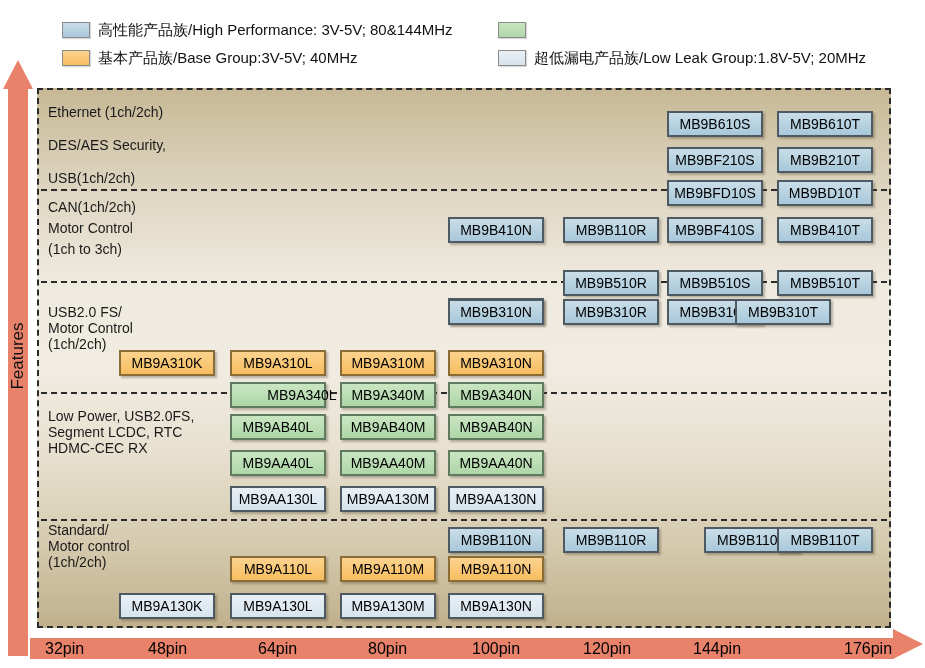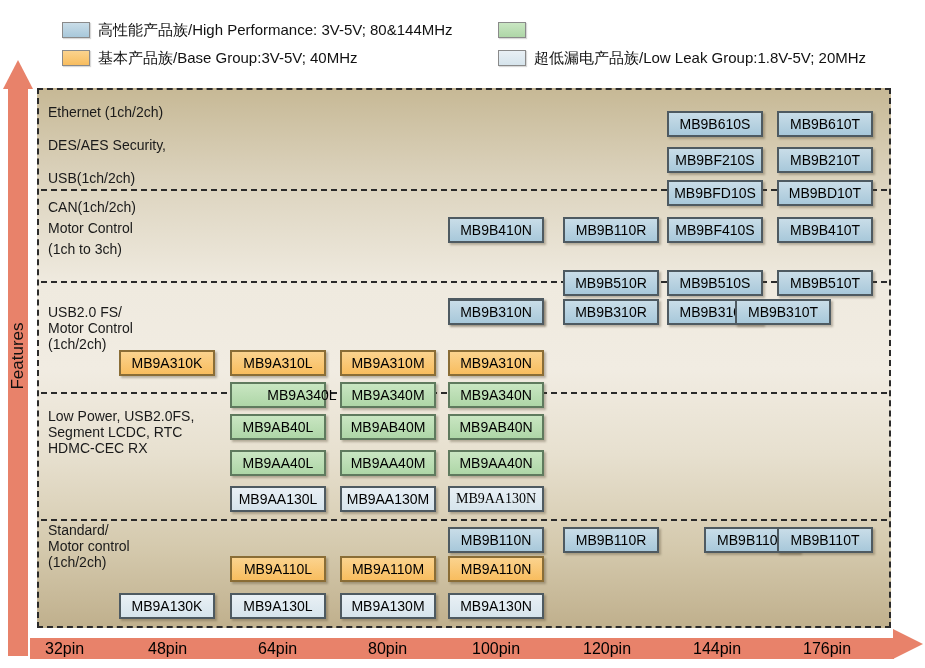--- a/index.html
+++ b/index.html
@@ -124,21 +124,21 @@
       <div class="chip" style="left: 340px; top: 382px; background: linear-gradient(rgb(201, 230, 194), rgb(174, 214, 167)); border-color: rgb(95, 122, 94);">MB9A340M</div>
       <div class="chip" style="left: 448px; top: 382px; background: linear-gradient(rgb(201, 230, 194), rgb(174, 214, 167)); border-color: rgb(95, 122, 94);">MB9A340N</div>
       <div class="chip" style="left: 230px; top: 414px; background: linear-gradient(rgb(201, 230, 194), rgb(174, 214, 167)); border-color: rgb(95, 122, 94);">MB9AB40L</div>
       <div class="chip" style="left: 340px; top: 414px; background: linear-gradient(rgb(201, 230, 194), rgb(174, 214, 167)); border-color: rgb(95, 122, 94);">MB9AB40M</div>
       <div class="chip" style="left: 448px; top: 414px; background: linear-gradient(rgb(201, 230, 194), rgb(174, 214, 167)); border-color: rgb(95, 122, 94);">MB9AB40N</div>
       <div class="chip" style="left: 230px; top: 450px; background: linear-gradient(rgb(201, 230, 194), rgb(174, 214, 167)); border-color: rgb(95, 122, 94);">MB9AA40L</div>
       <div class="chip" style="left: 340px; top: 450px; background: linear-gradient(rgb(201, 230, 194), rgb(174, 214, 167)); border-color: rgb(95, 122, 94);">MB9AA40M</div>
       <div class="chip" style="left: 448px; top: 450px; background: linear-gradient(rgb(201, 230, 194), rgb(174, 214, 167)); border-color: rgb(95, 122, 94);">MB9AA40N</div>
       <div class="chip" style="left: 230px; top: 486px; background: linear-gradient(rgb(233, 240, 245), rgb(214, 228, 236)); border-color: rgb(78, 90, 97);">MB9AA130L</div>
       <div class="chip" style="left: 340px; top: 486px; background: linear-gradient(rgb(233, 240, 245), rgb(214, 228, 236)); border-color: rgb(78, 90, 97);">MB9AA130M</div>
-      <div class="chip" style="left: 448px; top: 486px; background: linear-gradient(rgb(233, 240, 245), rgb(214, 228, 236)); border-color: rgb(78, 90, 97); font-family: Liberation Serif, serif;">MB9AA130N</div>
+      <div class="chip" style="left: 448px; top: 486px; background: linear-gradient(rgb(233, 240, 245), rgb(214, 228, 236)); border-color: rgb(78, 90, 97);">MB9AA130N</div>
       <div class="chip" style="left: 448px; top: 527px; background: linear-gradient(rgb(201, 221, 232), rgb(168, 200, 218)); border-color: rgb(78, 90, 97);">MB9B110N</div>
       <div class="chip" style="left: 563px; top: 527px; background: linear-gradient(rgb(201, 221, 232), rgb(168, 200, 218)); border-color: rgb(78, 90, 97);">MB9B110R</div>
       <div class="chip" style="left: 704px; top: 527px; background: linear-gradient(rgb(201, 221, 232), rgb(168, 200, 218)); border-color: rgb(78, 90, 97);">MB9B110S</div>
       <div class="chip" style="left: 777px; top: 527px; background: linear-gradient(rgb(201, 221, 232), rgb(168, 200, 218)); border-color: rgb(78, 90, 97);">MB9B110T</div>
       <div class="chip" style="left: 230px; top: 556px; background: linear-gradient(rgb(251, 211, 142), rgb(248, 189, 95)); border-color: rgb(138, 109, 54);">MB9A110L</div>
       <div class="chip" style="left: 340px; top: 556px; background: linear-gradient(rgb(251, 211, 142), rgb(248, 189, 95)); border-color: rgb(138, 109, 54);">MB9A110M</div>
       <div class="chip" style="left: 448px; top: 556px; background: linear-gradient(rgb(251, 211, 142), rgb(248, 189, 95)); border-color: rgb(138, 109, 54);">MB9A110N</div>
       <div class="chip" style="left: 119px; top: 593px; background: linear-gradient(rgb(233, 240, 245), rgb(214, 228, 236)); border-color: rgb(78, 90, 97);">MB9A130K</div>
       <div class="chip" style="left: 230px; top: 593px; background: linear-gradient(rgb(233, 240, 245), rgb(214, 228, 236)); border-color: rgb(78, 90, 97);">MB9A130L</div>
       <div class="chip" style="left: 340px; top: 593px; background: linear-gradient(rgb(233, 240, 245), rgb(214, 228, 236)); border-color: rgb(78, 90, 97);">MB9A130M</div>
@@ -148,16 +148,16 @@
   <div class="hbar" id="hbar" style="background: rgb(232, 130, 106);"></div>
   <div class="harrow" id="harrow" style="border-left-color: rgb(232, 130, 106);"></div>
   <div id="pins">
       <span class="pin-label" style="left: 45px;">32pin</span>
       <span class="pin-label" style="left: 148px;">48pin</span>
       <span class="pin-label" style="left: 258px;">64pin</span>
       <span class="pin-label" style="left: 368px;">80pin</span>
       <span class="pin-label" style="left: 472px;">100pin</span>
       <span class="pin-label" style="left: 583px;">120pin</span>
       <span class="pin-label" style="left: 693px;">144pin</span>
-      <span class="pin-label" style="left: 803px;">176pin</span>
+      <span class="pin-label" style="left: 844px;">176pin</span>
     </div>
 
 </div>
 
 </body></html>

